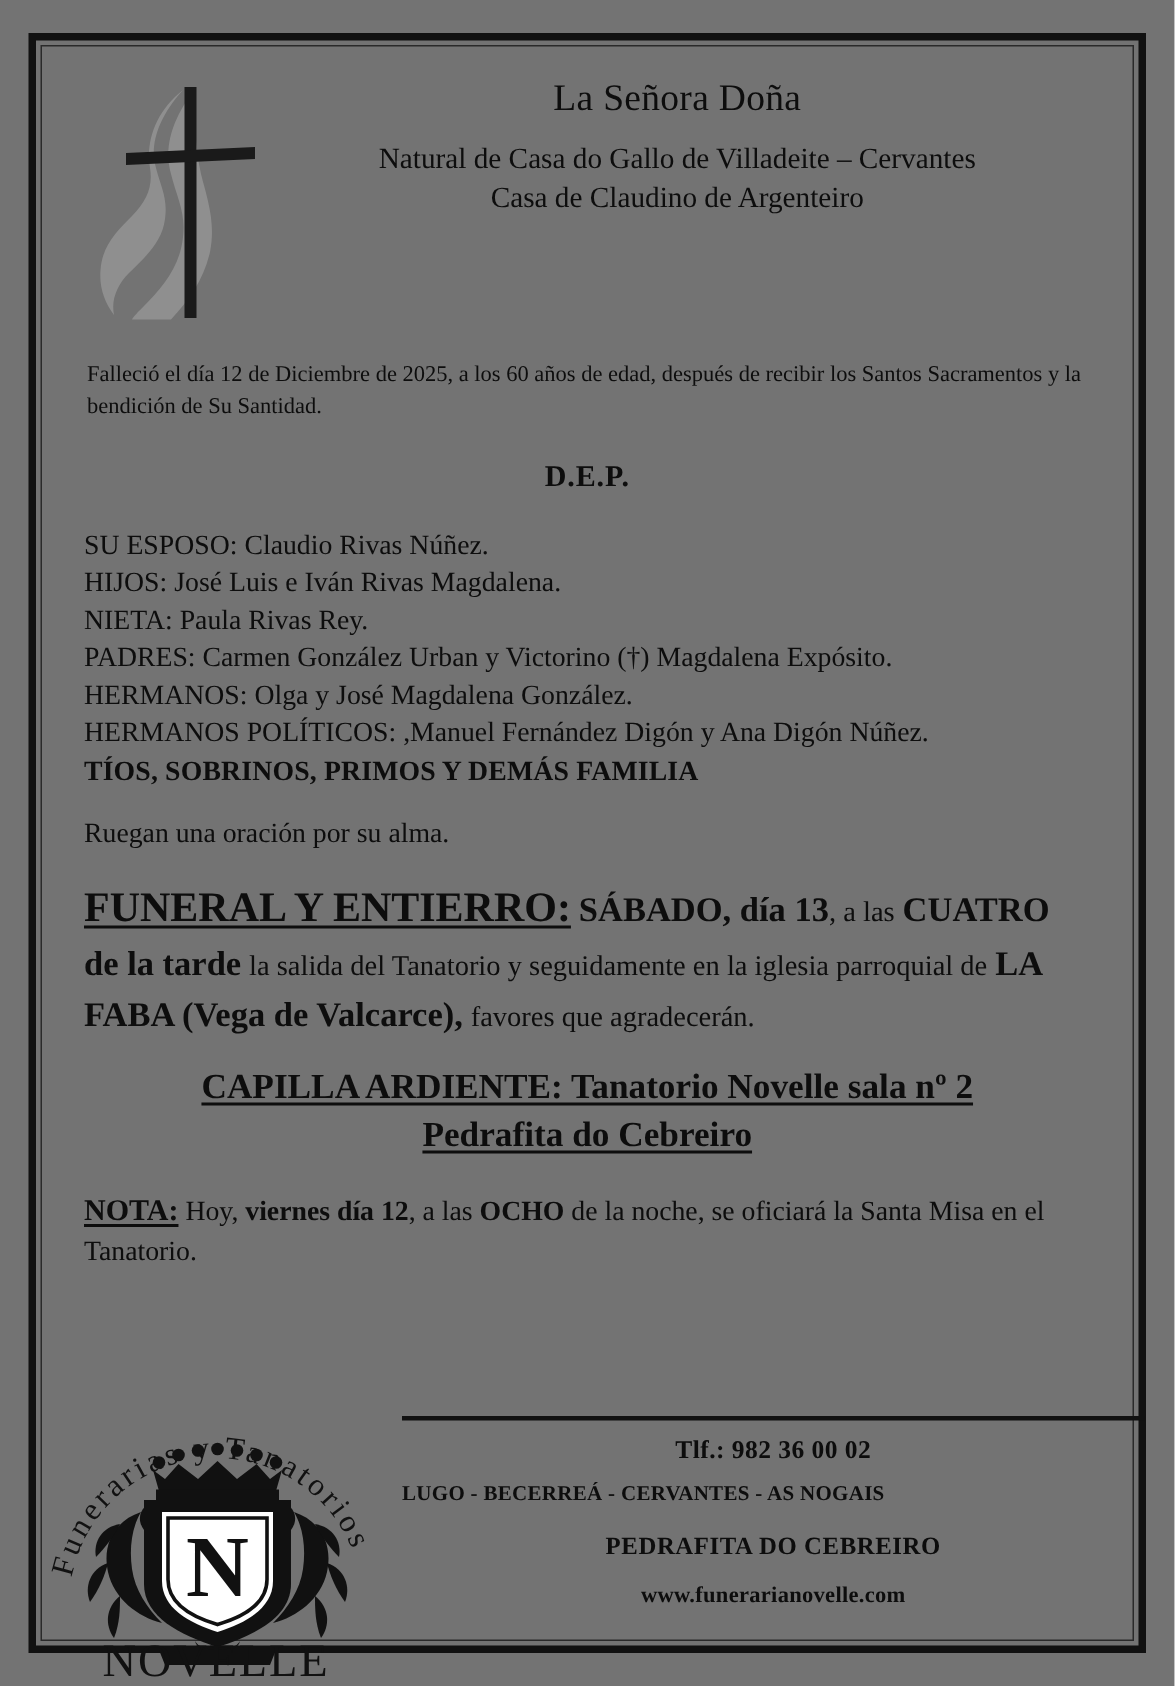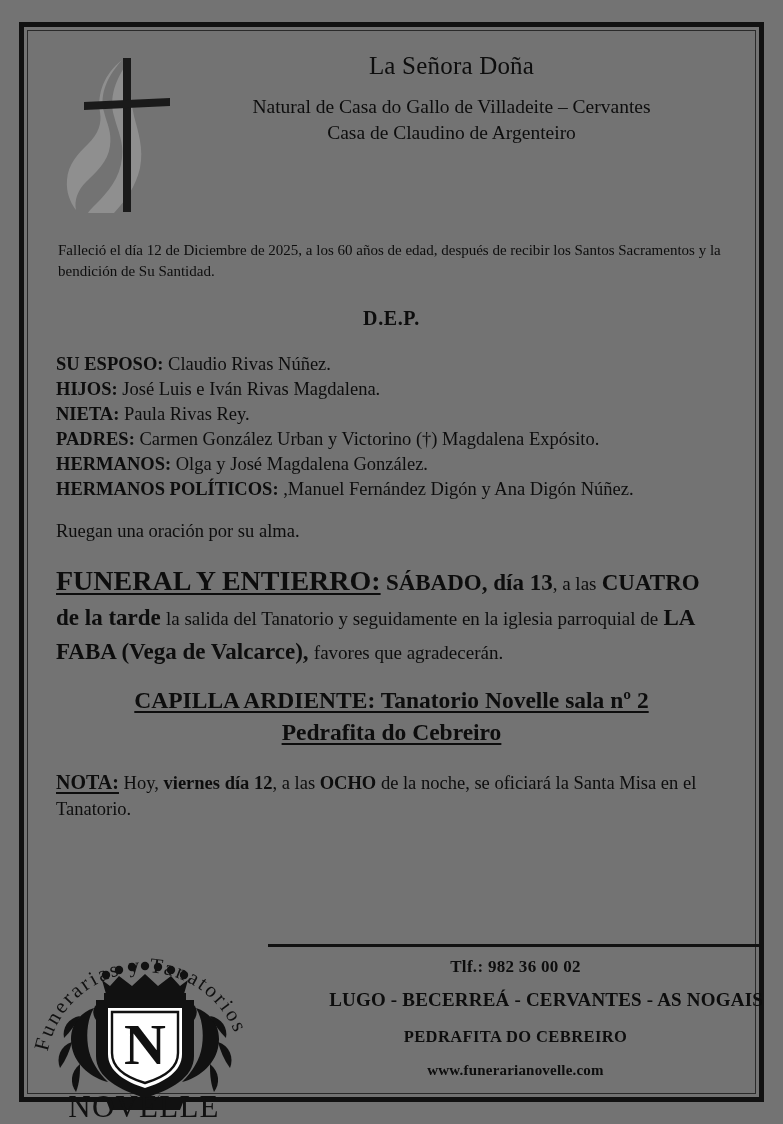--- a/index.html
+++ b/index.html
@@ -108,21 +108,21 @@
   .family {
     margin-top: 22px;
     padding: 0 2px;
   }
   .family-row {
     font-size: 18.5px;
     line-height: 1.36;
     white-space: nowrap;
   }
   .family-row .rel {
-    font-weight: bold;
+    font-weight: normal;
     margin-top: 41px;
   }
   .family-row .names {
     font-weight: normal;
   }
   .family-row.all-bold {
     font-weight: bold;
     letter-spacing: 0.1px;
   }
 
@@ -211,23 +211,23 @@
     width: 100%;
     margin-bottom: 10px;
   }
   .tel {
     text-align: center;
     font-weight: bold;
     font-size: 17px;
     letter-spacing: 0.3px;
   }
   .towns {
-    text-align: right;
-    font-weight: bold;
-    font-size: 19px;
+    text-align: left;
+    font-weight: bold;
+    font-size: 14px;
     margin-top: 12px;
     letter-spacing: 0.2px;
   }
   .town-single {
     text-align: center;
     font-weight: bold;
     font-size: 16.5px;
     margin-top: 16px;
     letter-spacing: 0.4px;
   }
@@ -293,20 +293,21 @@
         <span class="names">Carmen González Urban y Victorino (†) Magdalena Expósito.</span>
       </div>
       <div class="family-row">
         <span class="rel">HERMANOS:</span>
         <span class="names">Olga y José Magdalena González.</span>
       </div>
       <div class="family-row">
         <span class="rel">HERMANOS POLÍTICOS:</span>
         <span class="names">,Manuel Fernández Digón y Ana Digón Núñez.</span>
       </div>
+      <div class="family-row all-bold">TÍOS, SOBRINOS, PRIMOS Y DEMÁS FAMILIA</div>
     </div>
 
     <div class="prayer">Ruegan una oración por su alma.</div>
 
     <div class="funeral">
       <span class="u-head">FUNERAL Y ENTIERRO:</span>
       <span class="big-bold">SÁBADO, día 13</span><span class="reg">, a las</span>
       <span class="big-bold">CUATRO de la tarde</span>
       <span class="reg">la salida del Tanatorio y seguidamente en la iglesia parroquial de</span>
       <span class="big-bold">LA FABA (Vega de Valcarce),</span>

